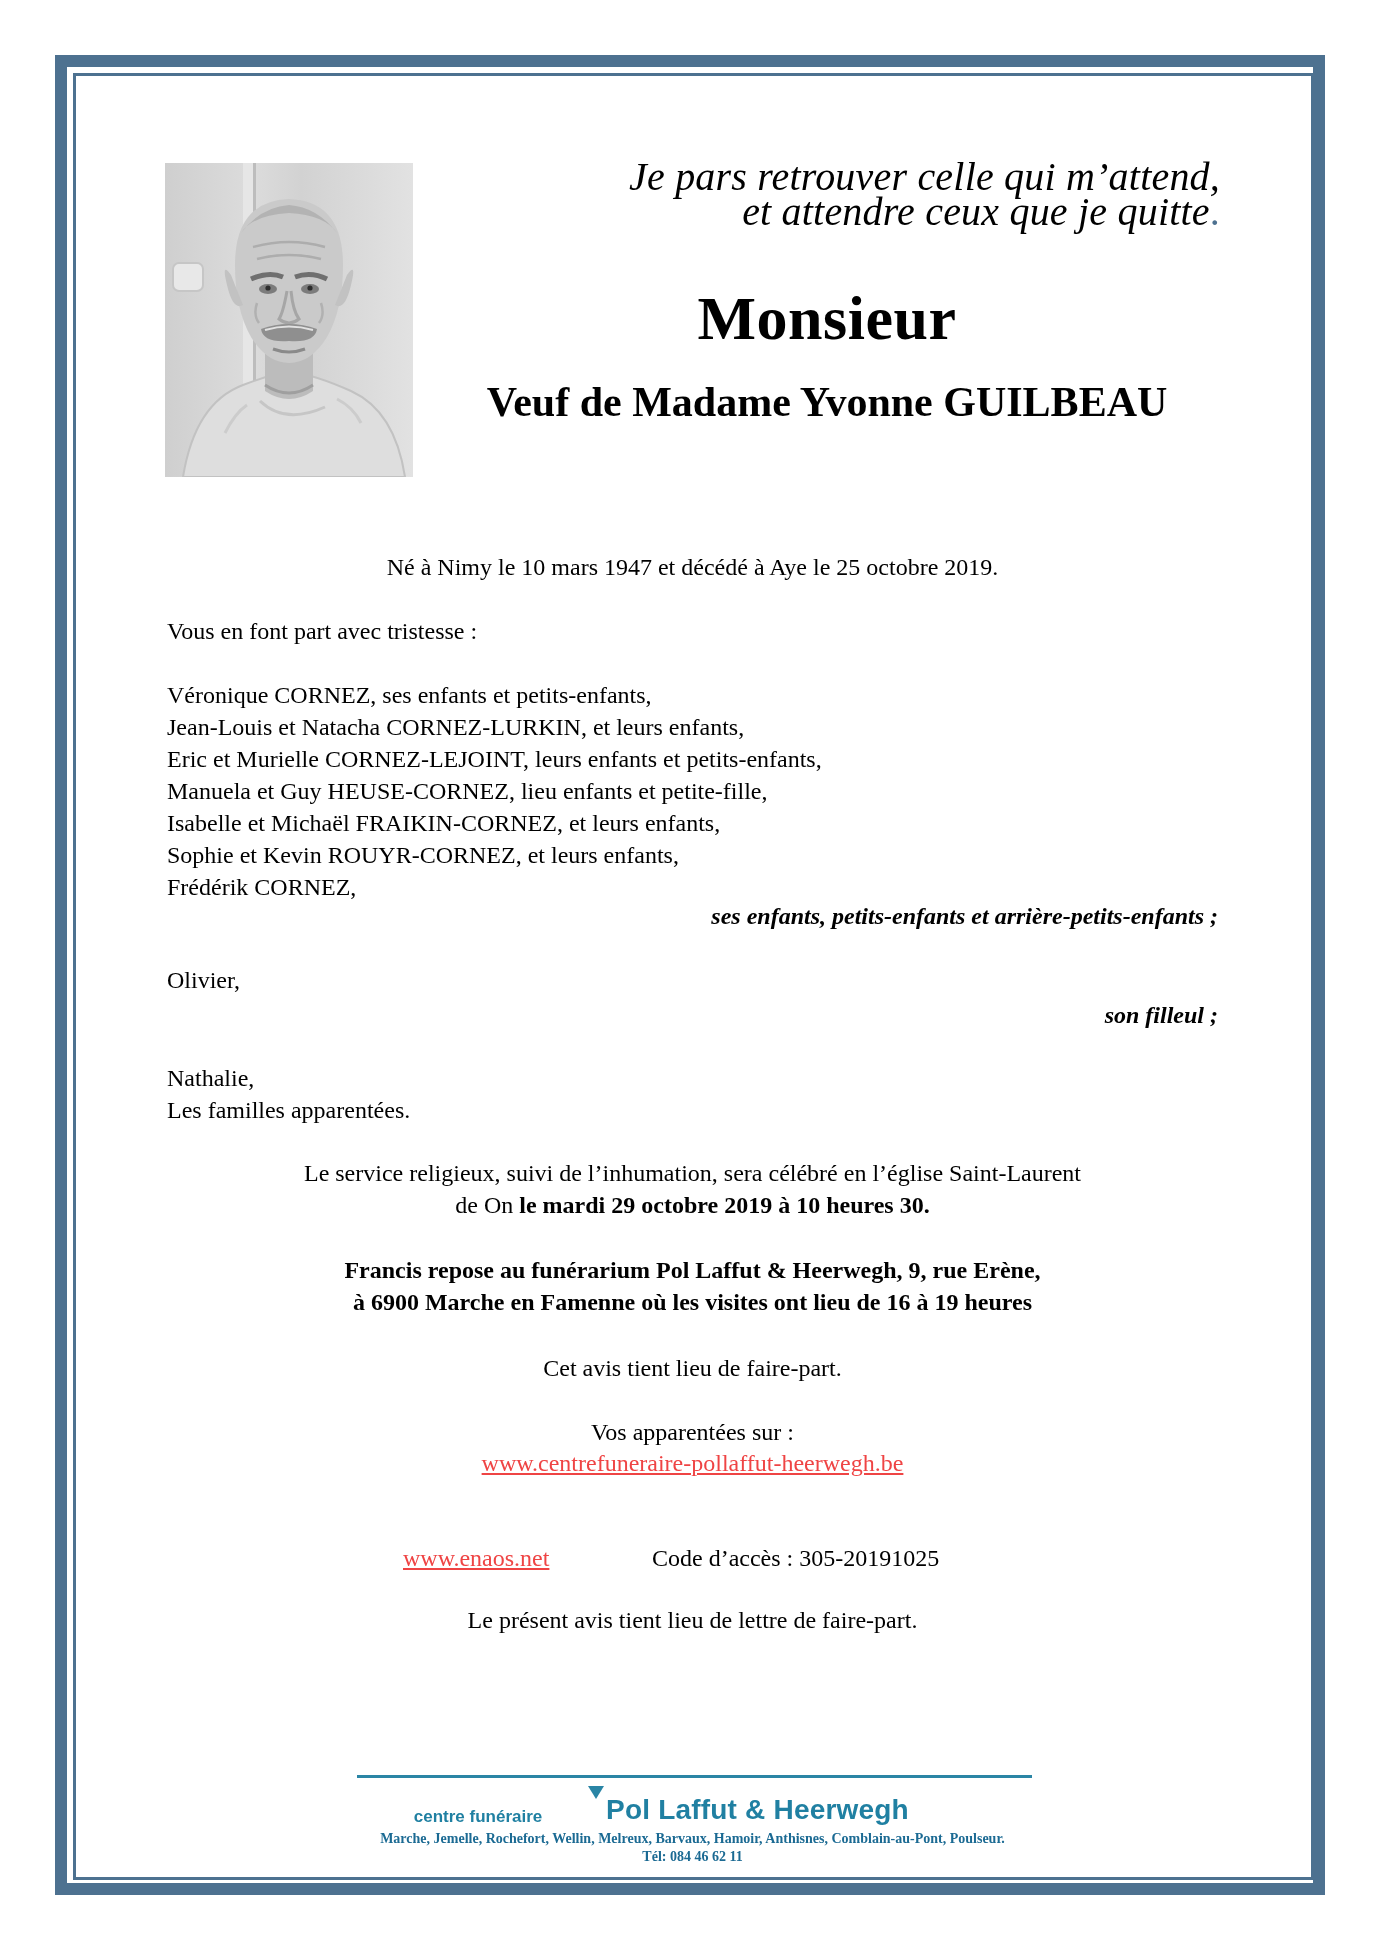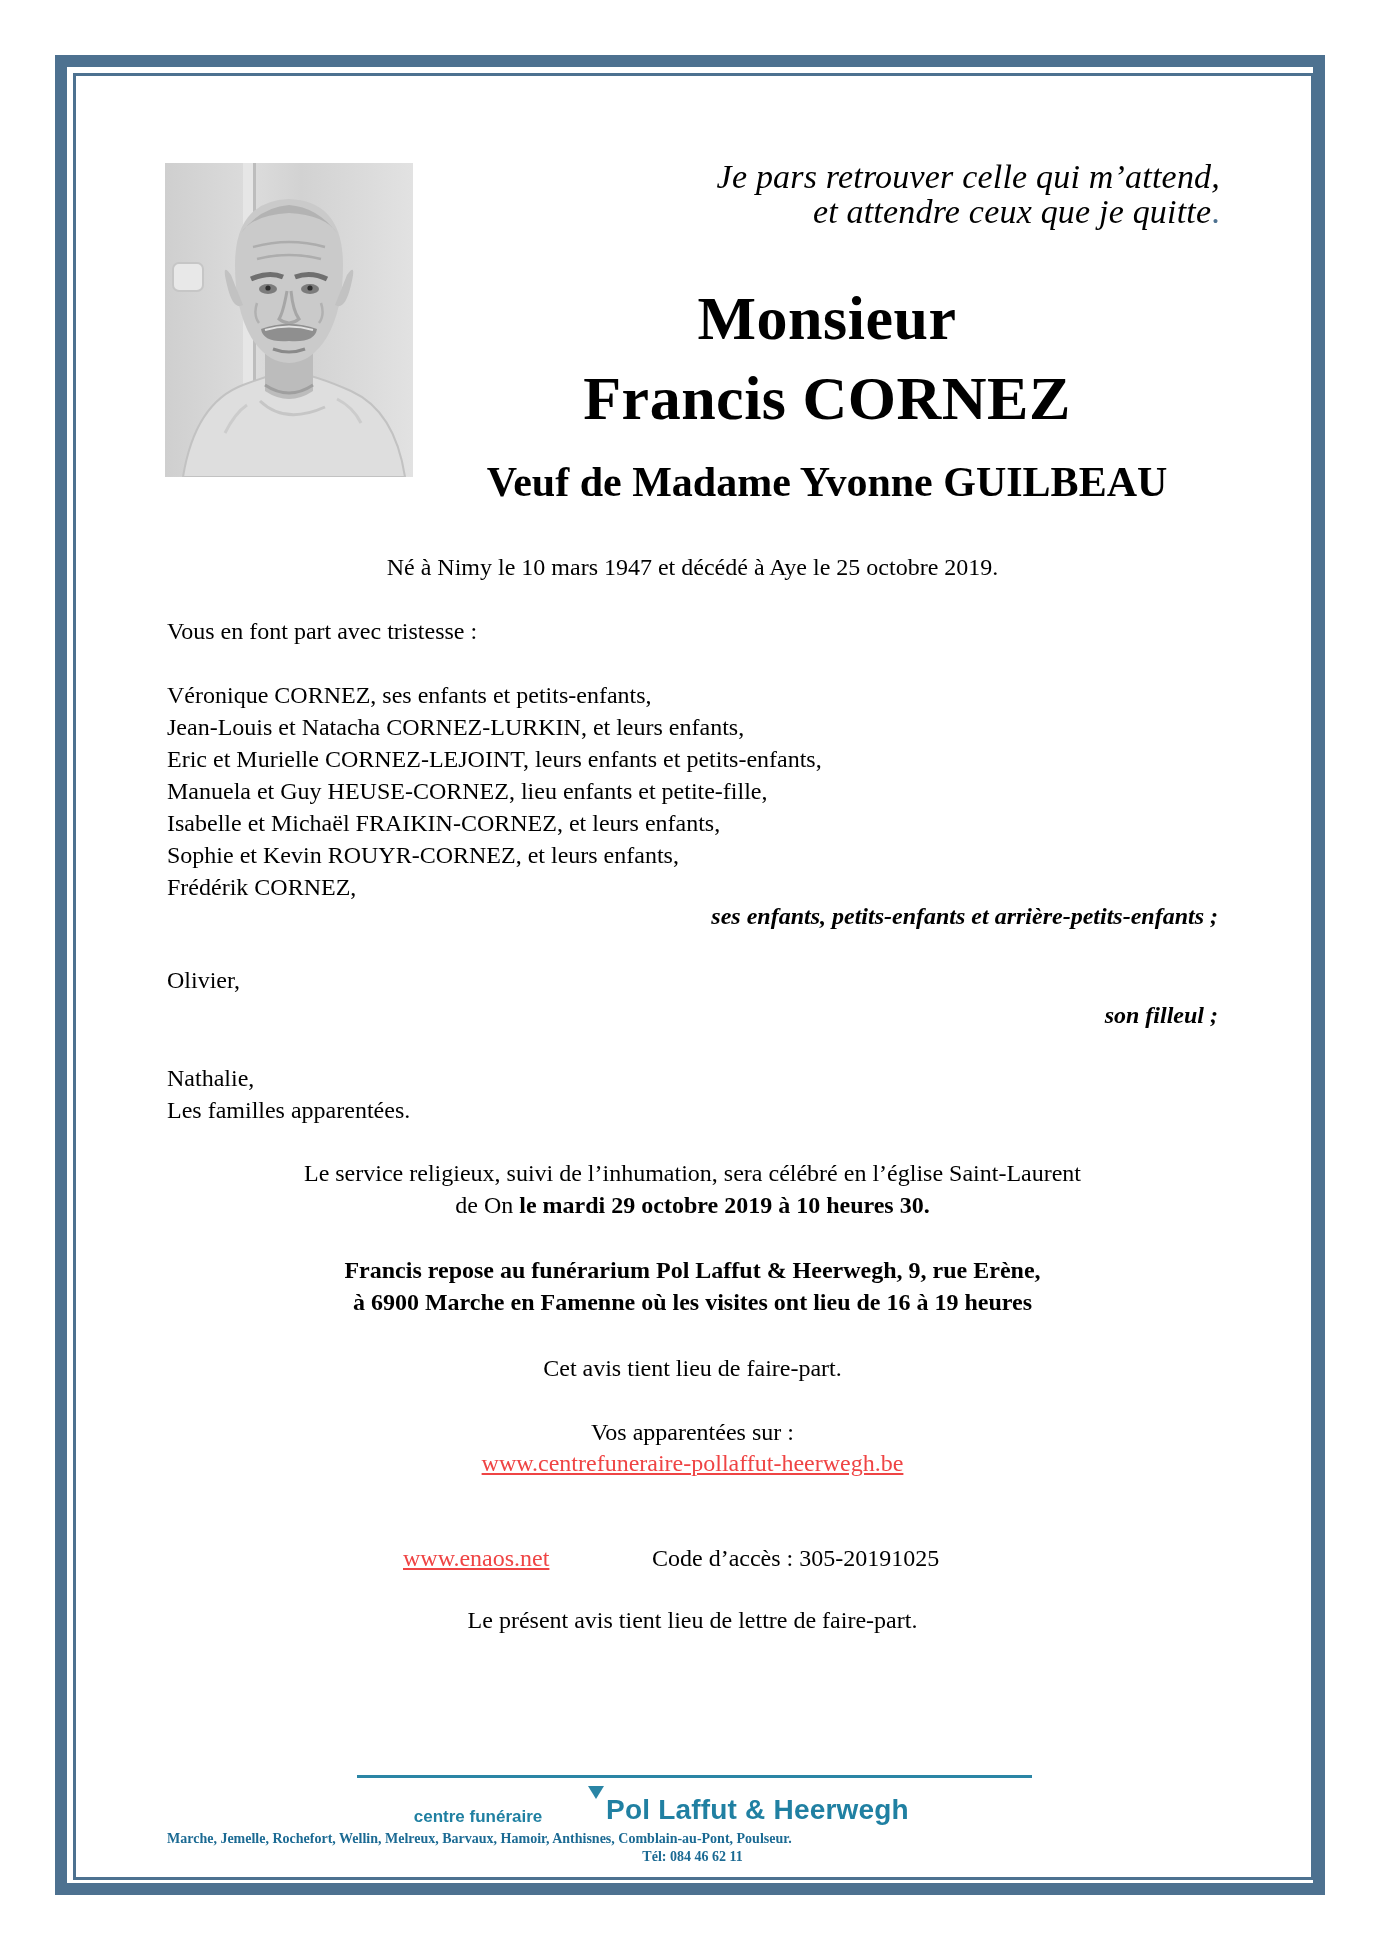--- a/index.html
+++ b/index.html
@@ -22,21 +22,21 @@
   }
   
   .photo {
     position:absolute; left:165px; top:163px; width:248px; height:314px;
     background:#d9d9d9; overflow:hidden;
   }
   .photo svg { display:block; width:100%; height:100%; }
   
   .quote {
     position:absolute; top:159px; right:158px;
-    font-style:italic; font-size:34px; line-height:35px; text-align:right;
+    font-style:italic; font-size:40px; line-height:35px; text-align:right;
     letter-spacing:0.2px;
   }
   .quote .blue-dot { color:#4d7190; font-style:normal; }
   
   .heading {
     position:absolute; left:412px; top:278px; width:830px; text-align:center;
   }
   .heading .big {
     font-weight:bold; font-size:62px; line-height:80px; letter-spacing:0.5px;
   }
@@ -77,21 +77,21 @@
     font-family:"Liberation Sans", sans-serif;
     font-weight:bold; font-size:17px; color:#2080a2;
   }
   .brand-name {
     position:absolute; left:606px; top:1794px;
     font-family:"Liberation Sans", sans-serif;
     font-weight:bold; font-size:28px; color:#2080a2; letter-spacing:0.2px;
   }
   .footer-cities {
     position:absolute; left:167px; width:1051px; top:1831px;
-    text-align:left; font-weight:bold; font-size:14px; color:#1b6a93;
+    text-align:center; font-weight:bold; font-size:14px; color:#1b6a93;
   }
   .footer-phone {
     position:absolute; left:167px; width:1051px; top:1849px;
     text-align:center; font-weight:bold; font-size:14px; color:#1b6a93;
   }
 </style>
 </head>
 <body>
 
 <div class="page">
@@ -146,21 +146,20 @@
     </svg>
   </div>
 
   <div class="quote">
     <div>Je pars retrouver celle qui m’attend,</div>
     <div><span>et attendre ceux que je quitte</span><span class="blue-dot">.</span></div>
   </div>
 
   <div class="heading">
     <div class="big">Monsieur</div>
-    <div class="big">Francis CORNEZ</div>
     <div class="sub">Veuf de Madame Yvonne GUILBEAU</div>
   </div>
 
   <div class="col center" style="top:551px">Né à Nimy le 10 mars 1947 et décédé à Aye le 25 octobre 2019.</div>
   <div class="col" style="top:615px">Vous en font part avec tristesse :</div>
 
   <div class="col" style="top:679px">Véronique CORNEZ, ses enfants et petits-enfants,</div>
   <div class="col" style="top:711px">Jean-Louis et Natacha CORNEZ-LURKIN, et leurs enfants,</div>
   <div class="col" style="top:743px">Eric et Murielle CORNEZ-LEJOINT, leurs enfants et petits-enfants,</div>
   <div class="col" style="top:775px">Manuela et Guy HEUSE-CORNEZ, lieu enfants et petite-fille,</div>

